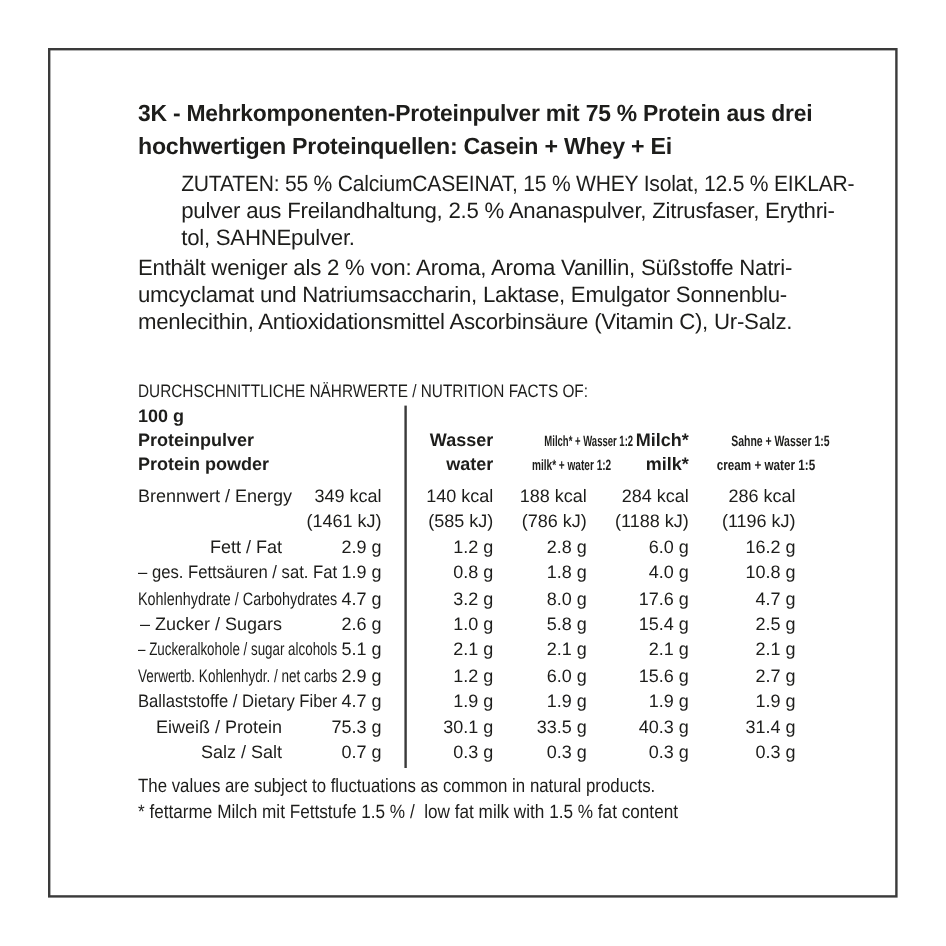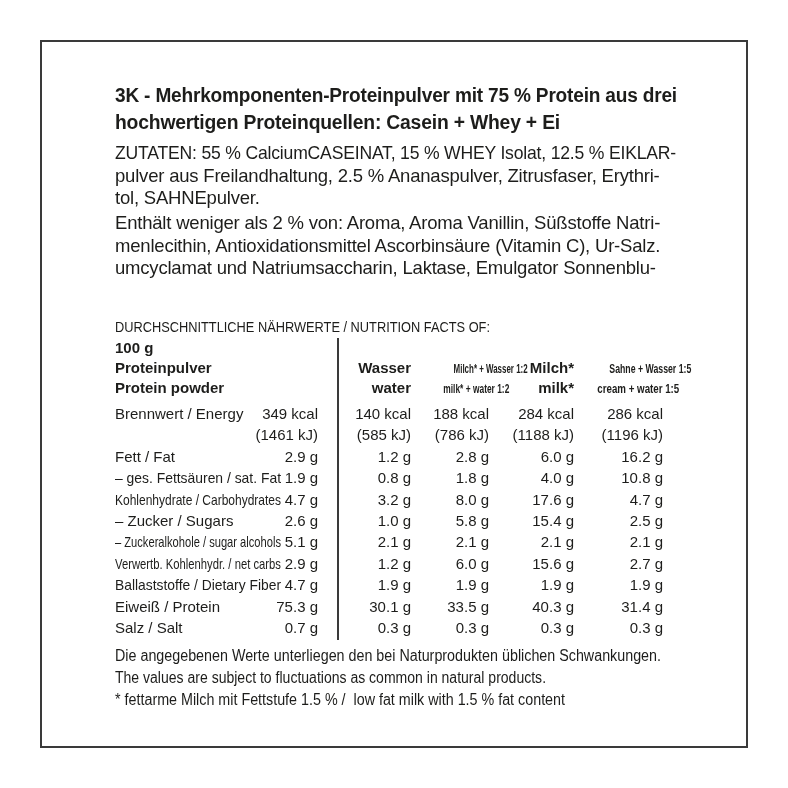--- a/index.html
+++ b/index.html
@@ -21,33 +21,33 @@
   .fit-r{ transform-origin:100% 50%; }
 
   .title {
     position:absolute; left:115px; top:82px; width:566px;
     font-weight:bold; font-size:19.5px; line-height:27px; letter-spacing:-0.2px;
   }
   .para {
     position:absolute; left:115px; width:566px;
     font-size:18.5px; line-height:22.5px; letter-spacing:-0.2px;
   }
-  .p-zutaten  { top:142px; }
+  .p-zutaten  { top:142px;margin-left:36px; }
   .p-enthaelt { top:212px; }
 
   .ntable { position:absolute; left:115px; top:317px; width:566px; font-size:15px; }
   .nheading { height:21px; line-height:20px; }
   .hrow { display:flex; height:20px; line-height:20px; font-weight:bold; }
   .c    { flex:none; }
   .lblh { width:203px; text-align:left; white-space:nowrap; }
   .portion { flex:1 1 auto; padding-left:27px; white-space:nowrap; }
   .condh { font-size:12.5px; }
   .rows { margin-top:5px; }
   .trow { display:flex; line-height:21.4px; }
-  .lbl  { width:120px; white-space:nowrap; }
+  .lbl  { width:120px; white-space:nowrap;text-align:right; }
   .v    { text-align:right; white-space:pre-line; }
   .v1 { width:83px; } .v2 { width:93px; } .v3 { width:78px; }
   .v4 { width:85px; } .v5 { width:89px; }
   .vline { position:absolute; left:222px; top:21px; width:2px; height:302px;
            background:var(--line); }
 
   .footer { position:absolute; left:115px; top:645px; width:566px;
             font-size:16px; line-height:22px; }
 </style>
 </head>
@@ -62,22 +62,22 @@
   </div>
 
   <div class="para p-zutaten">
     <div><span class="fit fit-l" style="transform: scaleX(0.9499);">ZUTATEN: 55 % CalciumCASEINAT, 15 % WHEY Isolat, 12.5 % EIKLAR-</span></div>
     <div><span class="fit fit-l">pulver aus Freilandhaltung, 2.5 % Ananaspulver, Zitrusfaser, Erythri-</span></div>
     <div><span class="fit fit-l">tol, SAHNEpulver.</span></div>
   </div>
 
   <div class="para p-enthaelt">
     <div><span class="fit fit-l">Enthält weniger als 2 % von: Aroma, Aroma Vanillin, Süßstoffe Natri-</span></div>
+    <div><span class="fit fit-l">umcyclamat und Natriumsaccharin, Laktase, Emulgator Sonnenblu-</span></div>
     <div><span class="fit fit-l">menlecithin, Antioxidationsmittel Ascorbinsäure (Vitamin C), Ur-Salz.</span></div>
-    <div><span class="fit fit-l">umcyclamat und Natriumsaccharin, Laktase, Emulgator Sonnenblu-</span></div>
   </div>
 
   <div class="ntable">
     <div class="nheading"><span class="fit fit-l" style="transform: scaleX(0.8533);">DURCHSCHNITTLICHE NÄHRWERTE / NUTRITION FACTS OF:</span></div>
 
     <div class="hrow">
       <div class="c lblh">100 g</div>
     </div>
 
     <div class="hrow">
@@ -180,17 +180,16 @@
           <div class="c v v2">0.3 g</div>
           <div class="c v v3">0.3 g</div>
           <div class="c v v4">0.3 g</div>
           <div class="c v v5">0.3 g</div>
         </div>
       </div>
     <div class="vline"></div>
   </div>
 
   <div class="footer">
-    <div><span class="fit fit-l" style="transform: scaleX(0.8939);">Die angegebenen Werte unterliegen den bei Naturprodukten üblichen Schwankungen.</span></div>
     <div><span class="fit fit-l" style="transform: scaleX(0.8764);">The values are subject to fluctuations as common in natural products.</span></div>
     <div><span class="fit fit-l" style="transform: scaleX(0.8941);">* fettarme Milch mit Fettstufe 1.5 % /  low fat milk with 1.5 % fat content</span></div>
   </div>
 </div>
 
 </body></html>

